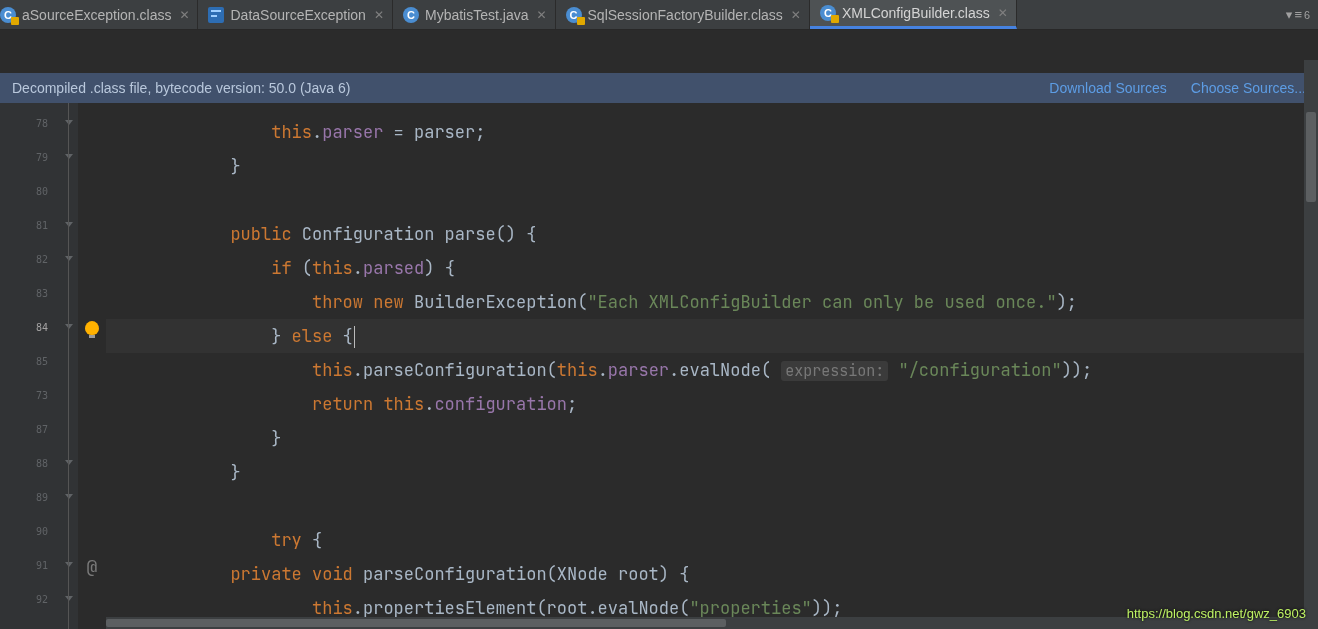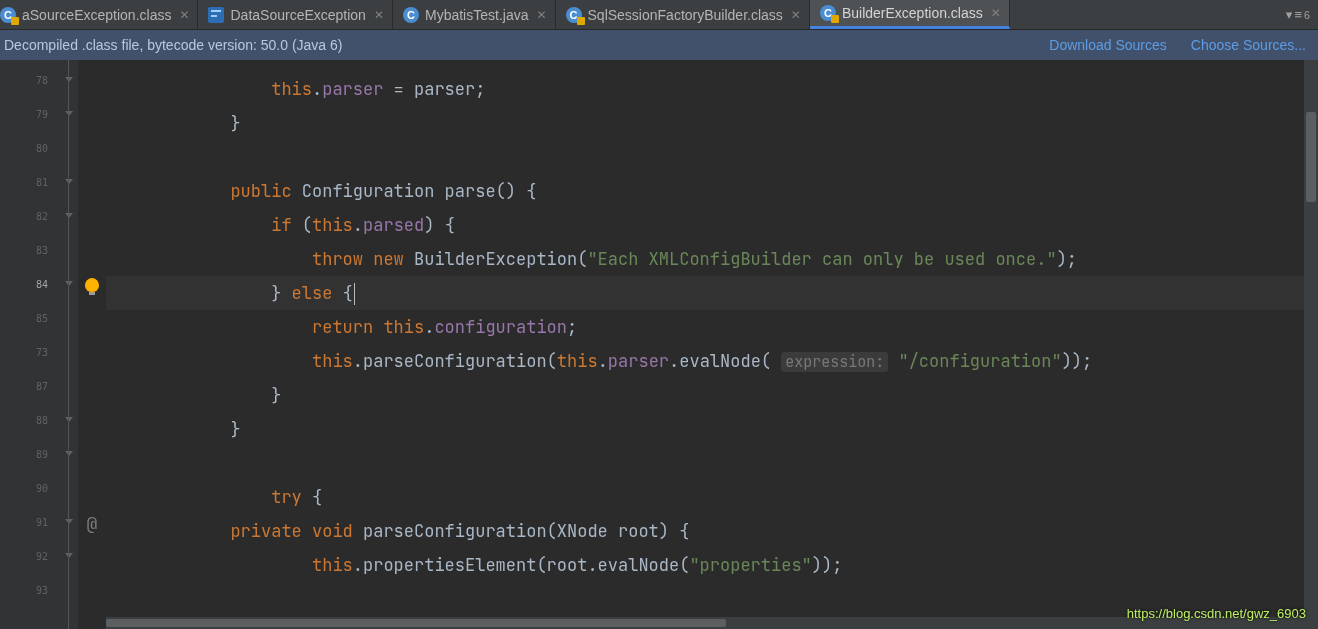--- a/index.html
+++ b/index.html
@@ -52,25 +52,26 @@
     display: flex;
     align-items: center;
     gap: 2px;
     font-size: 13px;
   }
   .banner {
     display: flex;
     align-items: center;
     background: #41516c;
     height: 30px;
-    padding: 0 12px 0 4px;
+    padding: 0 12px 0 12px;
     color: #b9c8dc;
     font-family: "Segoe UI", Arial, sans-serif;
     font-size: 14px;
     white-space: nowrap;
+    margin-top: 43px;
   }
   .banner .msg { flex: 0 0 auto; }
   .banner .spacer { flex: 1 1 auto; }
   .banner .link { color: #5d9de5; cursor: pointer; margin-left: 24px; }
   .editor {
     display: flex;
     height: calc(100% - 60px);
     position: relative;
   }
   .gutter {
@@ -271,21 +272,21 @@
       <span class="tab-icon">
         <span class="iconC">C<span class="lock"></span></span>
       </span>
       <span>SqlSessionFactoryBuilder.class</span>
       <span class="close">✕</span>
     </div>
     <div class="tab active">
       <span class="tab-icon">
         <span class="iconC">C<span class="lock"></span></span>
       </span>
-      <span>BuilderException.class</span>
+      <span>XMLConfigBuilder.class</span>
       <span class="close">✕</span>
     </div>
     <div class="more">
       <span>▾</span>
       <span>≡</span>
       <sub>6</sub>
     </div>
   </div>
 
 <div class="banner">
@@ -392,22 +393,22 @@
       <div class="a"></div>
     </div>
   <div class="code" id="code">
       <div class="line"><span class="id">                </span><span class="kw">this</span><span class="id">.</span><span class="field">parser</span><span class="id"> = parser;</span></div>
       <div class="line"><span class="id">            </span><span class="id">}</span></div>
       <div class="line"><span class="id"></span></div>
       <div class="line"><span class="id">            </span><span class="kw">public</span><span class="id"> Configuration </span><span class="id">parse</span><span class="id">() {</span></div>
       <div class="line"><span class="id">                </span><span class="kw">if</span><span class="id"> (</span><span class="kw">this</span><span class="id">.</span><span class="field">parsed</span><span class="id">) {</span></div>
       <div class="line"><span class="id">                    </span><span class="kw">throw new</span><span class="id"> BuilderException(</span><span class="str">"Each XMLConfigBuilder can only be used once."</span><span class="id">);</span></div>
       <div class="line current"><span class="id">                </span><span class="id">} </span><span class="kw">else</span><span class="id"> {</span><span class="cursor"></span></div>
+      <div class="line"><span class="id">                    </span><span class="kw">this</span><span class="id">.parseConfiguration(</span><span class="kw">this</span><span class="id">.</span><span class="field">parser</span><span class="id">.evalNode( </span><span class="hint">expression:</span><span class="id"> </span><span class="str">"/configuration"</span><span class="id">));</span></div>
       <div class="line"><span class="id">                    </span><span class="kw">return this</span><span class="id">.</span><span class="field">configuration</span><span class="id">;</span></div>
-      <div class="line"><span class="id">                    </span><span class="kw">this</span><span class="id">.parseConfiguration(</span><span class="kw">this</span><span class="id">.</span><span class="field">parser</span><span class="id">.evalNode( </span><span class="hint">expression:</span><span class="id"> </span><span class="str">"/configuration"</span><span class="id">));</span></div>
       <div class="line"><span class="id">                </span><span class="id">}</span></div>
       <div class="line"><span class="id">            </span><span class="id">}</span></div>
       <div class="line"><span class="id"></span></div>
       <div class="line"><span class="id">                </span><span class="kw">try</span><span class="id"> {</span></div>
       <div class="line"><span class="id">            </span><span class="kw">private void</span><span class="id"> parseConfiguration(XNode root) {</span></div>
       <div class="line"><span class="id">                    </span><span class="kw">this</span><span class="id">.propertiesElement(root.evalNode(</span><span class="str">"properties"</span><span class="id">));</span></div>
     </div>
 </div>
 
 <div class="rscroll">

